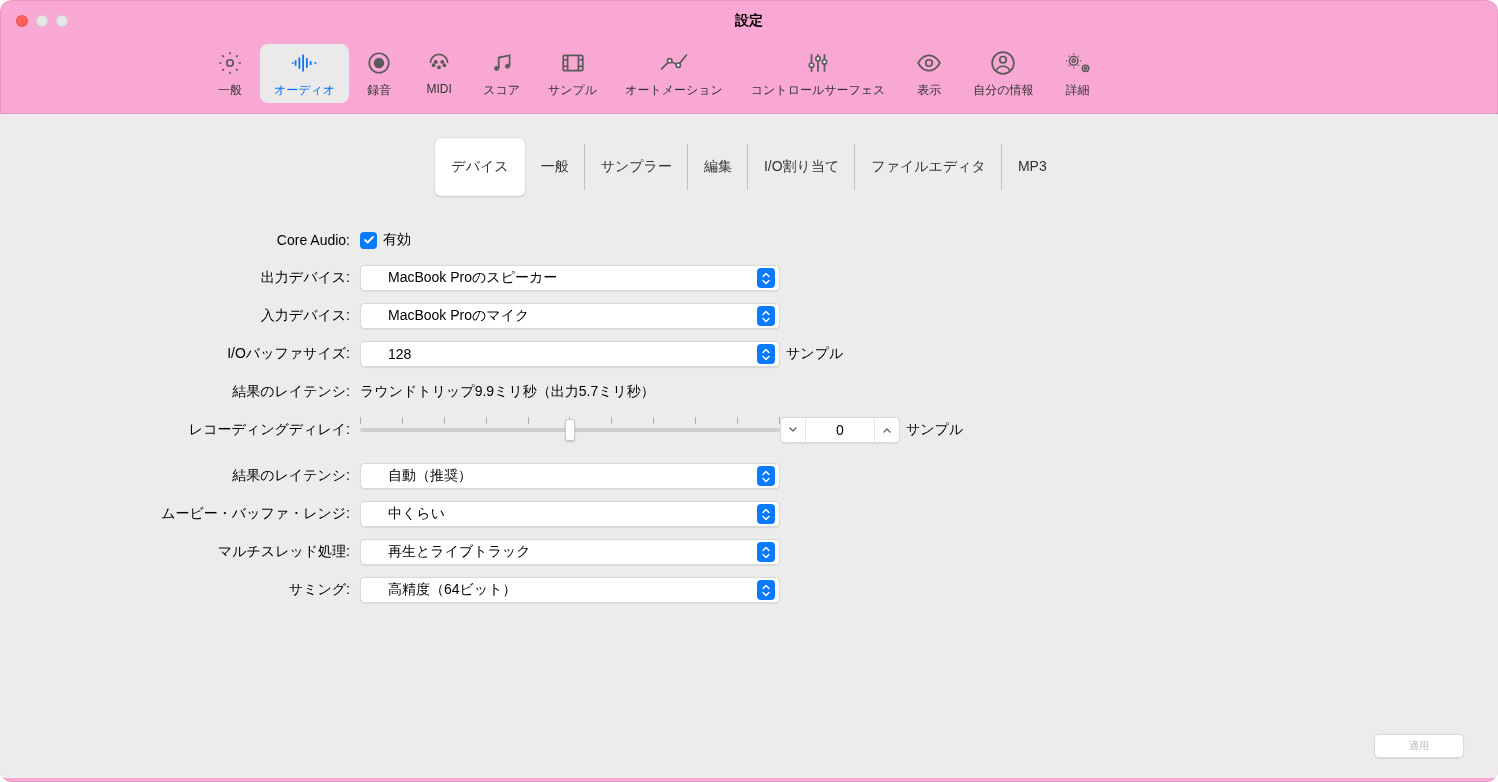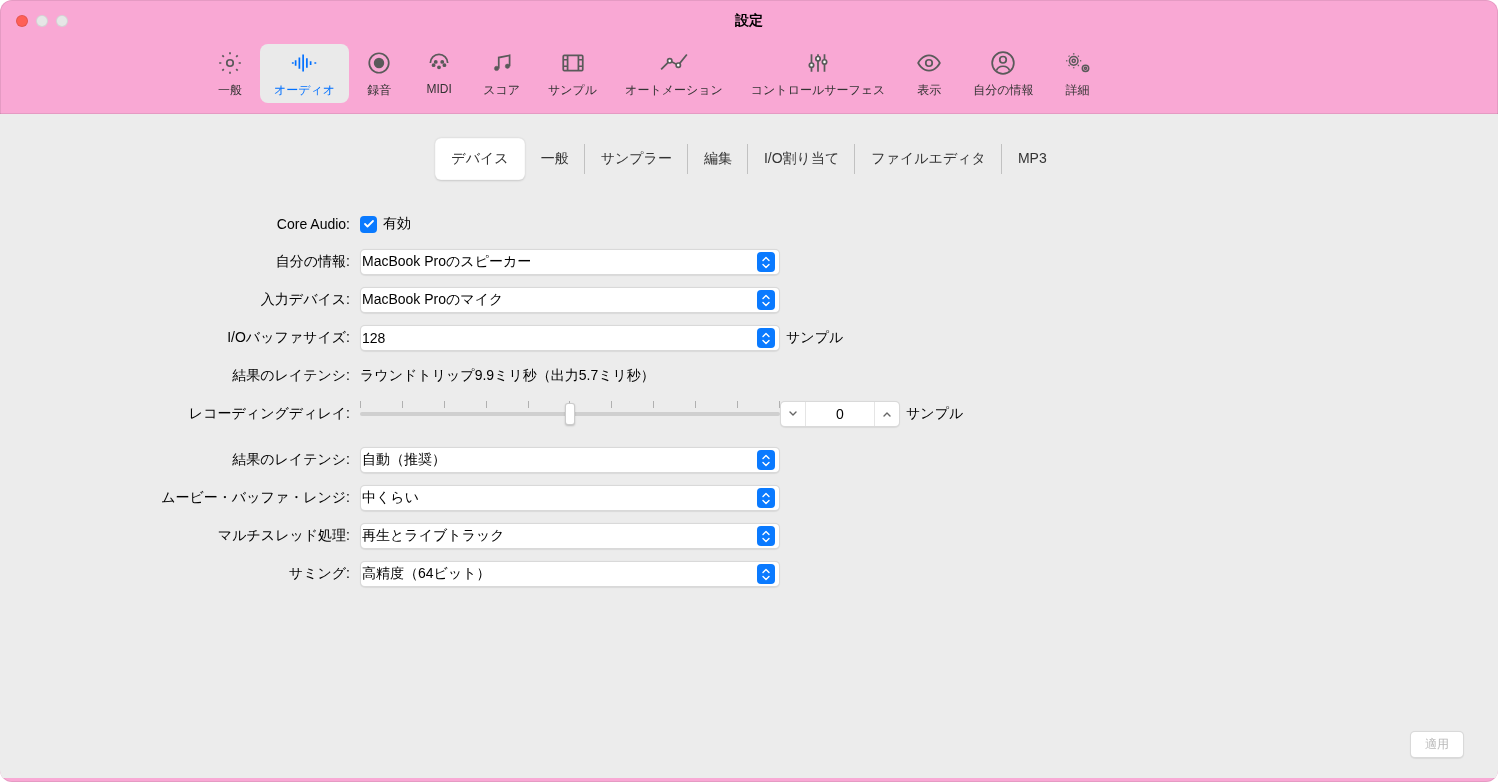--- a/index.html
+++ b/index.html
@@ -16,47 +16,47 @@
 .toolbar-inner { display: flex; gap: 0; margin-left: 200px; margin-right: auto; }
 .toolbar-item { display: flex; flex-direction: column; align-items: center; gap: 4px; padding: 4px 14px; border-radius: 8px; cursor: pointer; min-width: 60px; }
 .toolbar-item.selected { background: #eaeaea; }
 .toolbar-item .icon { width: 30px; height: 30px; display: flex; align-items: center; justify-content: center; color: #5a5a5a; }
 .toolbar-item.selected .icon { color: #0070ff; }
 .toolbar-item.selected .lbl { color: #0070ff; font-family: Liberation Serif, serif; }
 .toolbar-item .lbl { font-size: 12px; color: #333; white-space: nowrap; }
 .content { background: #ececec; height: calc(782px - 42px - 76px); padding: 24px 30px; }
 .segmented { display: flex; justify-content: center; margin-bottom: 30px; }
 .seg-group { display: flex; background: transparent; border-radius: 6px; }
-.seg { padding: 12px 16px; font-size: 14px; color: #333; cursor: pointer; position: relative; }
+.seg { padding: 20px 16px; font-size: 14px; color: #333; cursor: pointer; position: relative; }
 .seg:not(:last-child)::after { content: ""; position: absolute; right: 0; top: 6px; bottom: 6px; width: 1px; background: rgba(0,0,0,0.18); }
 .seg.active { background: #fff; border-radius: 6px; box-shadow: 0 0.5px 2px rgba(0,0,0,0.15), inset 0 0 0 0.5px rgba(0,0,0,0.05); }
 .seg.active::after { display: none; }
 .form { margin-left: 50px; }
 .row { display: flex; align-items: center; margin-bottom: 10px; min-height: 28px; }
 .row-label { width: 280px; text-align: right; padding-right: 10px; font-size: 14px; color: #000; }
 .row-control { display: flex; align-items: center; }
 .checkbox { width: 17px; height: 17px; background: #0a7aff; border-radius: 4px; display: flex; align-items: center; justify-content: center; cursor: pointer; }
 .checkbox svg { width: 12px; height: 12px; }
 .check-lbl { font-size: 14px; color: #000; margin-left: 6px; }
-.select { width: 420px; height: 26px; background: #fff; border: 0.5px solid rgba(0,0,0,0.15); border-radius: 5px; display: flex; align-items: center; padding: 0 4px 0 1px; cursor: pointer; box-shadow: 0 0.5px 1px rgba(0,0,0,0.08); font-size: 14px; position: relative; }
+.select { width: 420px; height: 26px; background: #fff; border: 0.5px solid rgba(0,0,0,0.15); border-radius: 5px; display: flex; align-items: center; padding: 0 4px 0 27px; cursor: pointer; box-shadow: 0 0.5px 1px rgba(0,0,0,0.08); font-size: 14px; position: relative; }
 .select-text { flex: 1; color: #000; }
 .select-arrows { width: 18px; height: 20px; background: #0a7aff; border-radius: 4px; display: flex; flex-direction: column; align-items: center; justify-content: center; gap: 1px; }
 .select-arrows svg { width: 8px; height: 6px; }
 .suffix { font-size: 14px; color: #000; margin-left: 6px; }
 .static-val { font-size: 14px; color: #000; }
 .slider { width: 420px; height: 20px; position: relative; display: flex; align-items: center; }
 .slider-track { position: absolute; left: 0; right: 0; height: 4px; background: #cfcfcf; border-radius: 2px; }
 .slider-ticks { position: absolute; left: 0; right: 0; top: -3px; height: 10px; display: flex; justify-content: space-between; }
 .slider-tick { width: 1px; height: 7px; background: #b0b0b0; }
 .slider-thumb { position: absolute; left: calc(50% - 5px); width: 10px; height: 22px; background: #fff; border: 0.5px solid rgba(0,0,0,0.2); border-radius: 3px; box-shadow: 0 1px 2px rgba(0,0,0,0.2); cursor: grab; }
 .stepper { display: flex; align-items: center; background: #fff; border: 0.5px solid rgba(0,0,0,0.15); border-radius: 5px; height: 26px; box-shadow: 0 0.5px 1px rgba(0,0,0,0.08); }
 .stepper-btn { width: 24px; height: 100%; display: flex; align-items: center; justify-content: center; cursor: pointer; color: #666; }
 .stepper-val { width: 70px; text-align: center; font-size: 14px; color: #000; border-left: 0.5px solid rgba(0,0,0,0.1); border-right: 0.5px solid rgba(0,0,0,0.1); height: 100%; display: flex; align-items: center; justify-content: center; }
 .apply-row { position: absolute; bottom: 24px; right: 34px; }
-.apply-btn { padding: 4px 14px; background: #fff; border: 0.5px solid rgba(0,0,0,0.15); border-radius: 5px; font-size: 12px; color: #b8b8b8; cursor: default; box-shadow: 0 0.5px 1px rgba(0,0,0,0.08); }
+.apply-btn { padding: 4px 34px; background: #fff; border: 0.5px solid rgba(0,0,0,0.15); border-radius: 5px; font-size: 10px; color: #b8b8b8; cursor: default; box-shadow: 0 0.5px 1px rgba(0,0,0,0.08); }
 </style>
 </head>
 <body>
 
 <div class="window">
 
   <div class="titlebar">
     <div class="traffic-lights">
       <div class="tl tl-close"></div>
       <div class="tl tl-min"></div>
@@ -201,21 +201,21 @@
           <div class="checkbox">
             <svg viewBox="0 0 12 12">
                 <path d="M2 6l2.5 2.5L10 3" stroke="#fff" stroke-width="1.8" fill="none" stroke-linecap="round" stroke-linejoin="round"></path>
               </svg>
           </div>
           <span class="check-lbl">有効</span>
         </div>
       </div>
 
       <div class="row">
-        <div class="row-label">自分の情報:</div>
+        <div class="row-label">出力デバイス:</div>
         <div class="row-control">
           <div class="select">
             <span class="select-text">MacBook Proのスピーカー</span>
             <span class="select-arrows">
               <svg viewBox="0 0 8 5">
                   <path d="M1 4L4 1L7 4" stroke="#fff" stroke-width="1.4" fill="none" stroke-linecap="round" stroke-linejoin="round"></path>
                 </svg>
               <svg viewBox="0 0 8 5">
                   <path d="M1 1L4 4L7 1" stroke="#fff" stroke-width="1.4" fill="none" stroke-linecap="round" stroke-linejoin="round"></path>
                 </svg>

